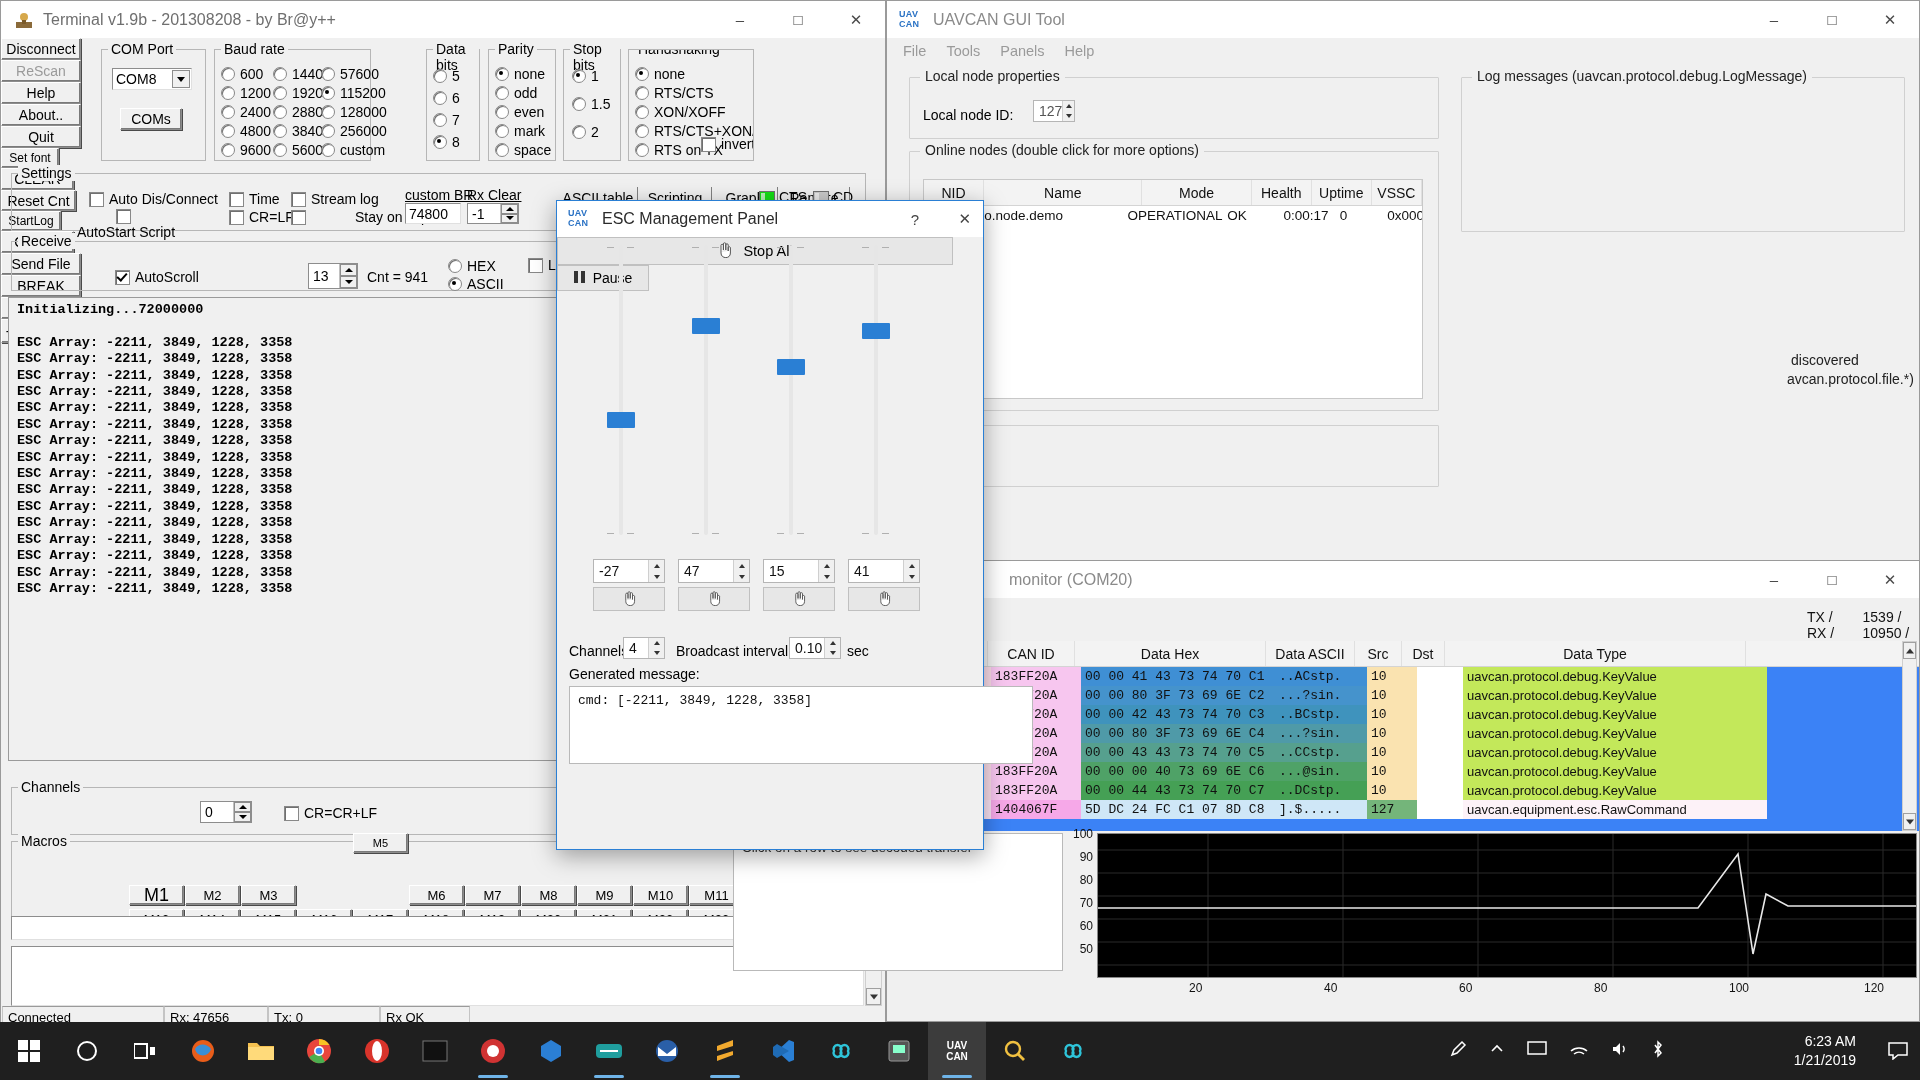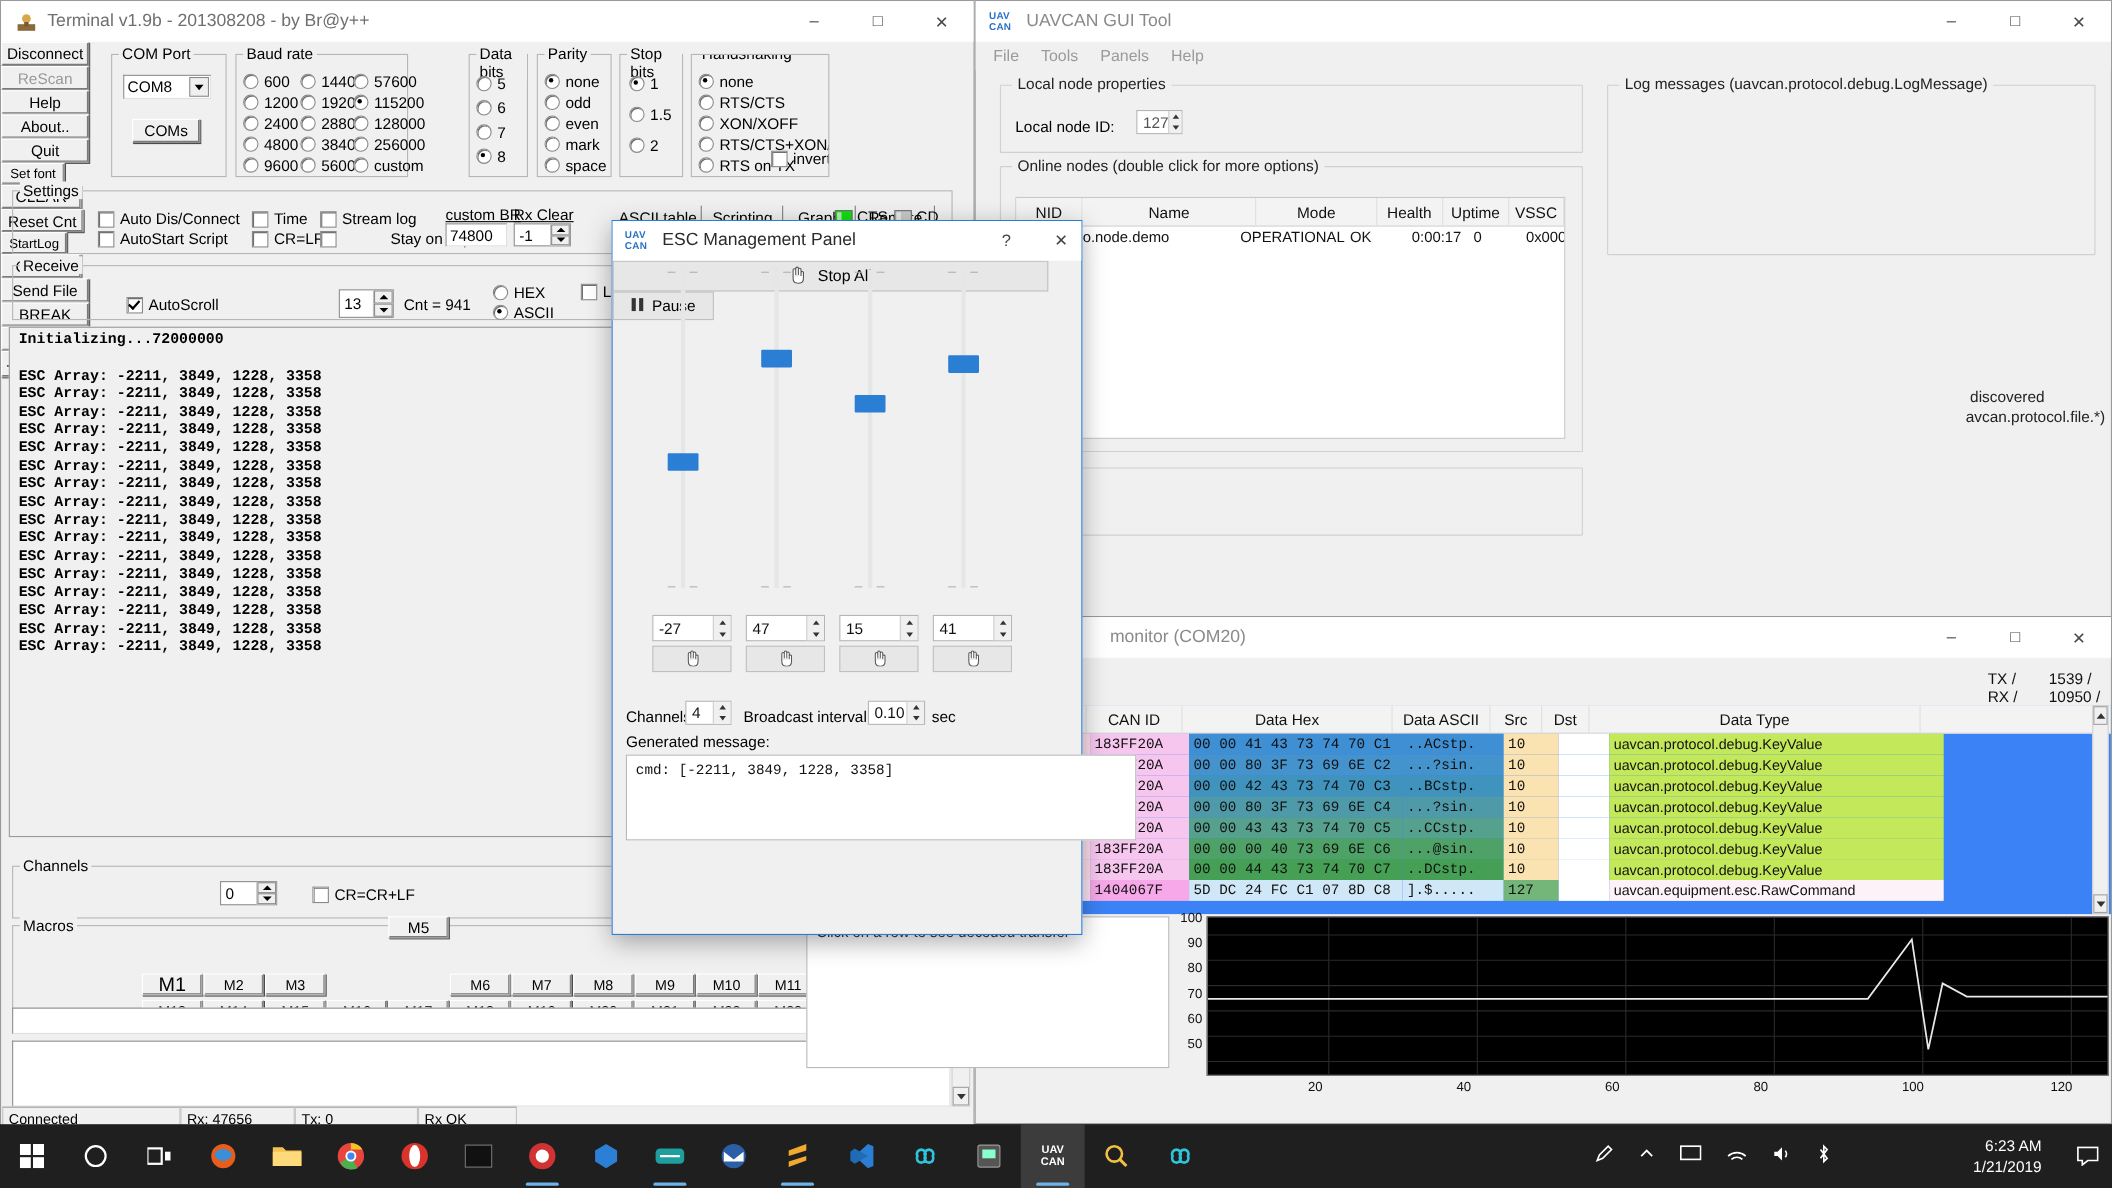--- a/index.html
+++ b/index.html
@@ -321,21 +321,21 @@
 
   <div class="grp" style="left:10px;top:172px;width:855px;height:58px;">
     <span class="lg">Settings</span>
   </div>
   <div class="w95btn" style="left:22px;top:194px;width:58px;height:20px;font-size:12px;">Set font</div>
   <div id="settings-checks">
       <div class="chk" style="left: 88px; top: 190px;">
         <i class="cb"></i>
         <span class="lb">Auto Dis/Connect</span>
       </div>
-      <div class="chk" style="left: 88px; top: 208px;">
+      <div class="chk" style="left: 76px; top: 208px; flex-direction: column;">
         <i class="cb"></i>
         <span class="lb">AutoStart Script</span>
       </div>
       <div class="chk" style="left: 228px; top: 190px;">
         <i class="cb"></i>
         <span class="lb">Time</span>
       </div>
       <div class="chk" style="left: 228px; top: 208px;">
         <i class="cb"></i>
         <span class="lb">CR=LF</span>
@@ -452,21 +452,21 @@
 
   <div class="grp" style="left:10px;top:840px;width:855px;height:76px;">
     <span class="lg">Macros</span>
   </div>
   <div class="w95btn" style="left:15px;top:856px;width:95px;height:22px;">Set Macros</div>
   <div id="macro-row1">
       <div class="w95btn" style="position: absolute; left: 128px; top: 884px; width: 55px; height: 20px; font-size: 18px;">M1</div>
       <div class="w95btn" style="position: absolute; left: 184px; top: 884px; width: 55px; height: 20px; font-size: 13px;">M2</div>
       <div class="w95btn" style="position: absolute; left: 240px; top: 884px; width: 55px; height: 20px; font-size: 13px;">M3</div>
       <div class="w95btn" style="position: absolute; left: 296px; top: 884px; width: 55px; height: 20px; font-size: 13px; margin-top: 25px;">M4</div>
-      <div class="w95btn" style="position: absolute; left: 352px; top: 832px; width: 55px; height: 20px; font-size: 14px;">M5</div>
+      <div class="w95btn" style="position: absolute; left: 352px; top: 832px; width: 55px; height: 20px; font-size: 11px;">M5</div>
       <div class="w95btn" style="position: absolute; left: 408px; top: 884px; width: 55px; height: 20px; font-size: 13px;">M6</div>
       <div class="w95btn" style="position: absolute; left: 464px; top: 884px; width: 55px; height: 20px; font-size: 13px;">M7</div>
       <div class="w95btn" style="position: absolute; left: 520px; top: 884px; width: 55px; height: 20px; font-size: 13px;">M8</div>
       <div class="w95btn" style="position: absolute; left: 576px; top: 884px; width: 55px; height: 20px; font-size: 13px;">M9</div>
       <div class="w95btn" style="position: absolute; left: 632px; top: 884px; width: 55px; height: 20px; font-size: 13px;">M10</div>
       <div class="w95btn" style="position: absolute; left: 688px; top: 884px; width: 55px; height: 20px; font-size: 13px;">M11</div>
       <div class="w95btn" style="position: absolute; left: 744px; top: 884px; width: 55px; height: 20px; font-size: 13px;">M12</div>
     </div>
   <div id="macro-row2">
       <div class="w95btn" style="position: absolute; left: 128px; top: 908px; width: 55px; height: 20px; font-size: 13px;">M13</div>

